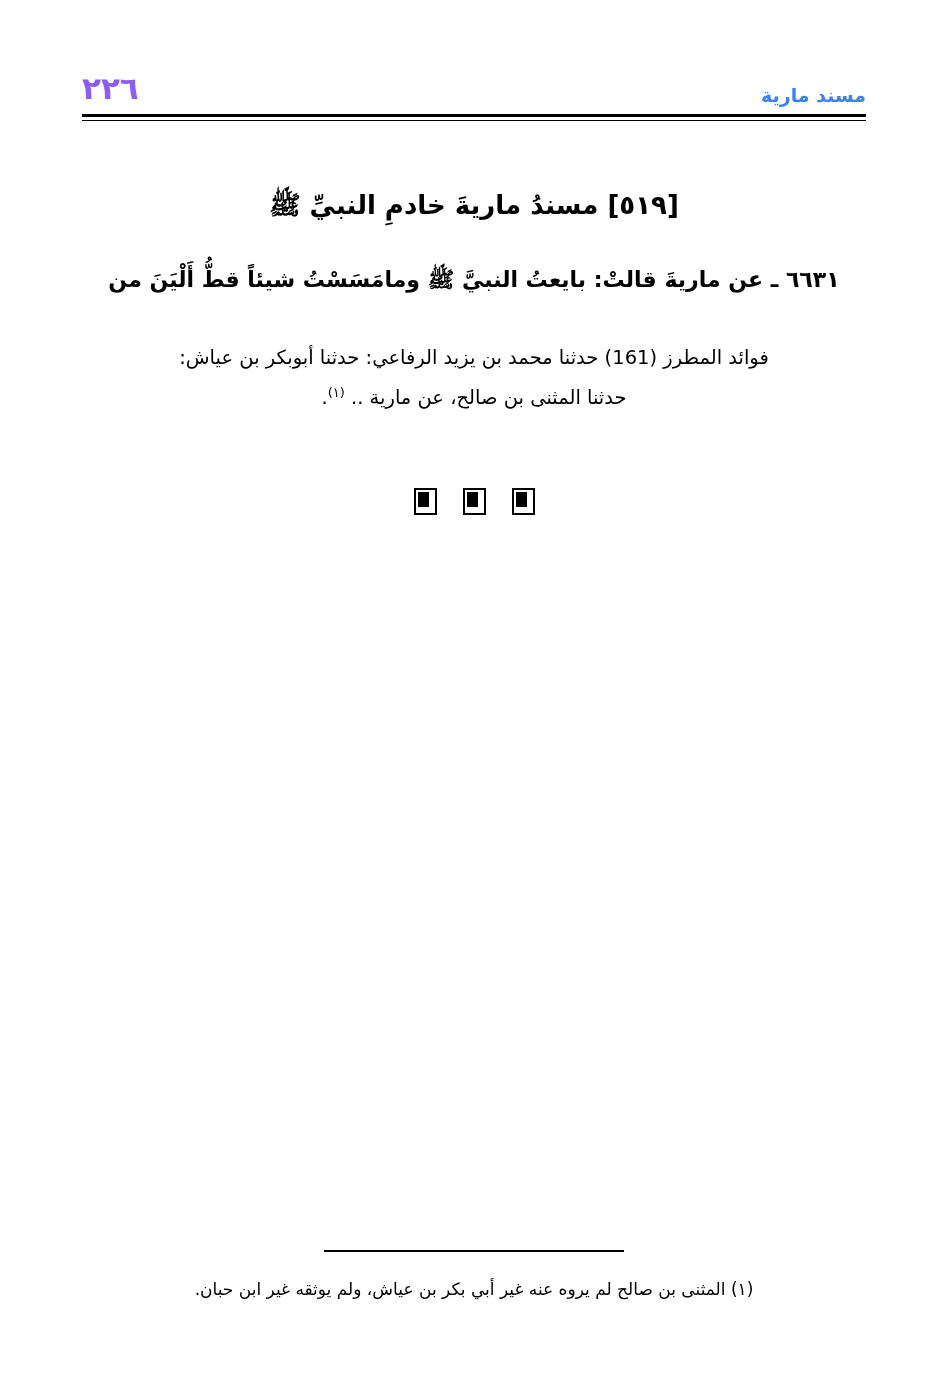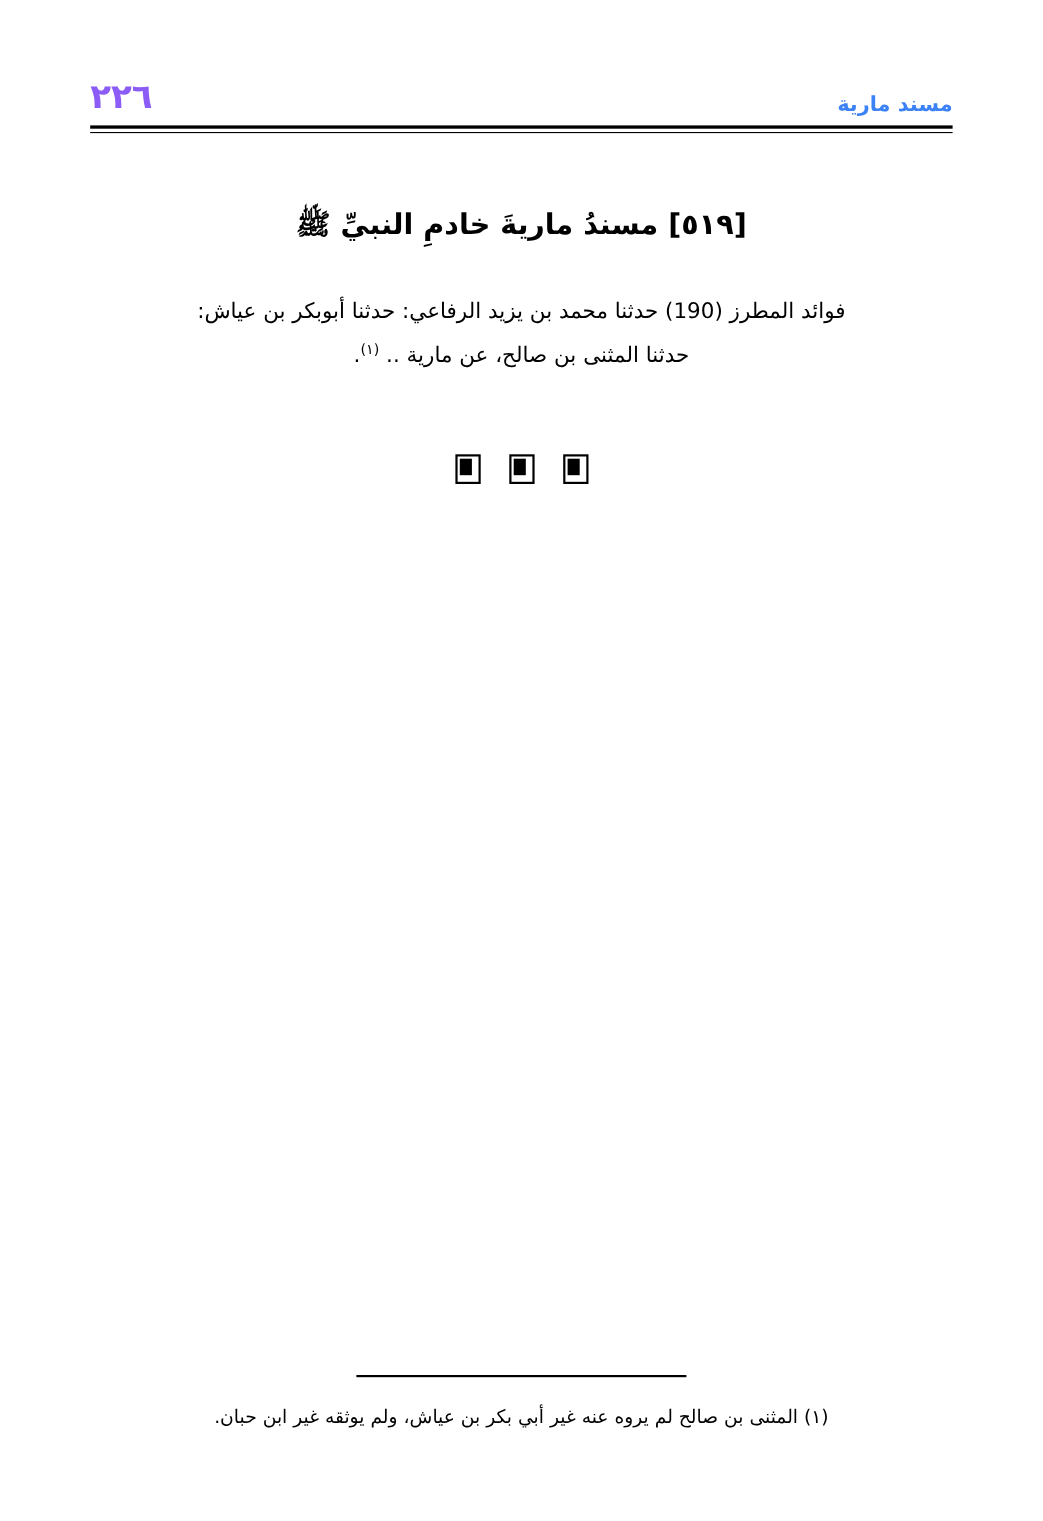--- a/index.html
+++ b/index.html
@@ -149,24 +149,25 @@
     <div class="header-page-number">٢٢٦</div>
   </div>
   <div class="header-rule-thick"></div>
   <div class="header-rule-thin"></div>
 
   <div class="body-area">
 
     <div class="chapter-title">[٥١٩] مسندُ ماريةَ خادمِ النبيِّ ﷺ</div>
 
     <div class="hadith-block">
+      <span>٦٦٣١ ـ عن ماريةَ قالتْ: بايعتُ النبيَّ ﷺ ومامَسَسْتُ شيئاً قطُّ أَلْيَنَ من</span>
     </div>
 
     <div class="source-block">
-      <span>فوائد المطرز (190) حدثنا محمد بن يزيد الرفاعي: حدثنا أبوبكر بن عياش:</span>
+      <span>فوائد المطرز (161) حدثنا محمد بن يزيد الرفاعي: حدثنا أبوبكر بن عياش:</span>
       <span class="second-line">
         <span>حدثنا المثنى بن صالح، عن مارية .. </span><span class="footnote-ref">(١)</span><span>.</span>
       </span>
     </div>
 
     <div class="ornament">
       <span class="glyph"></span>
       <span class="glyph"></span>
       <span class="glyph"></span>
     </div>

